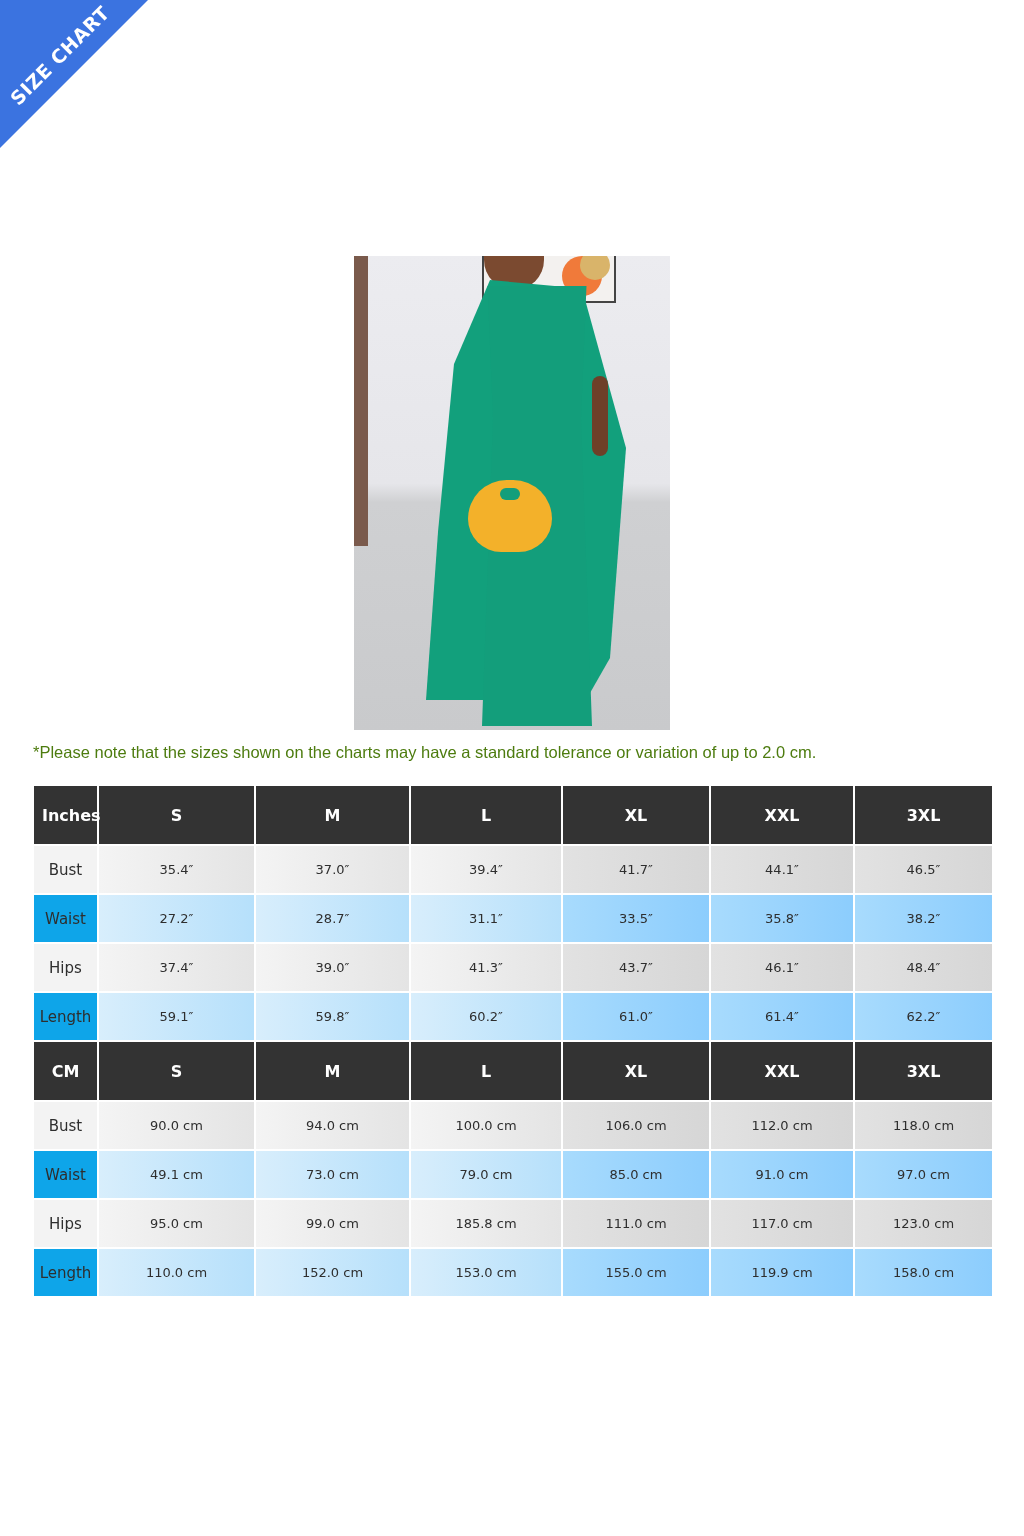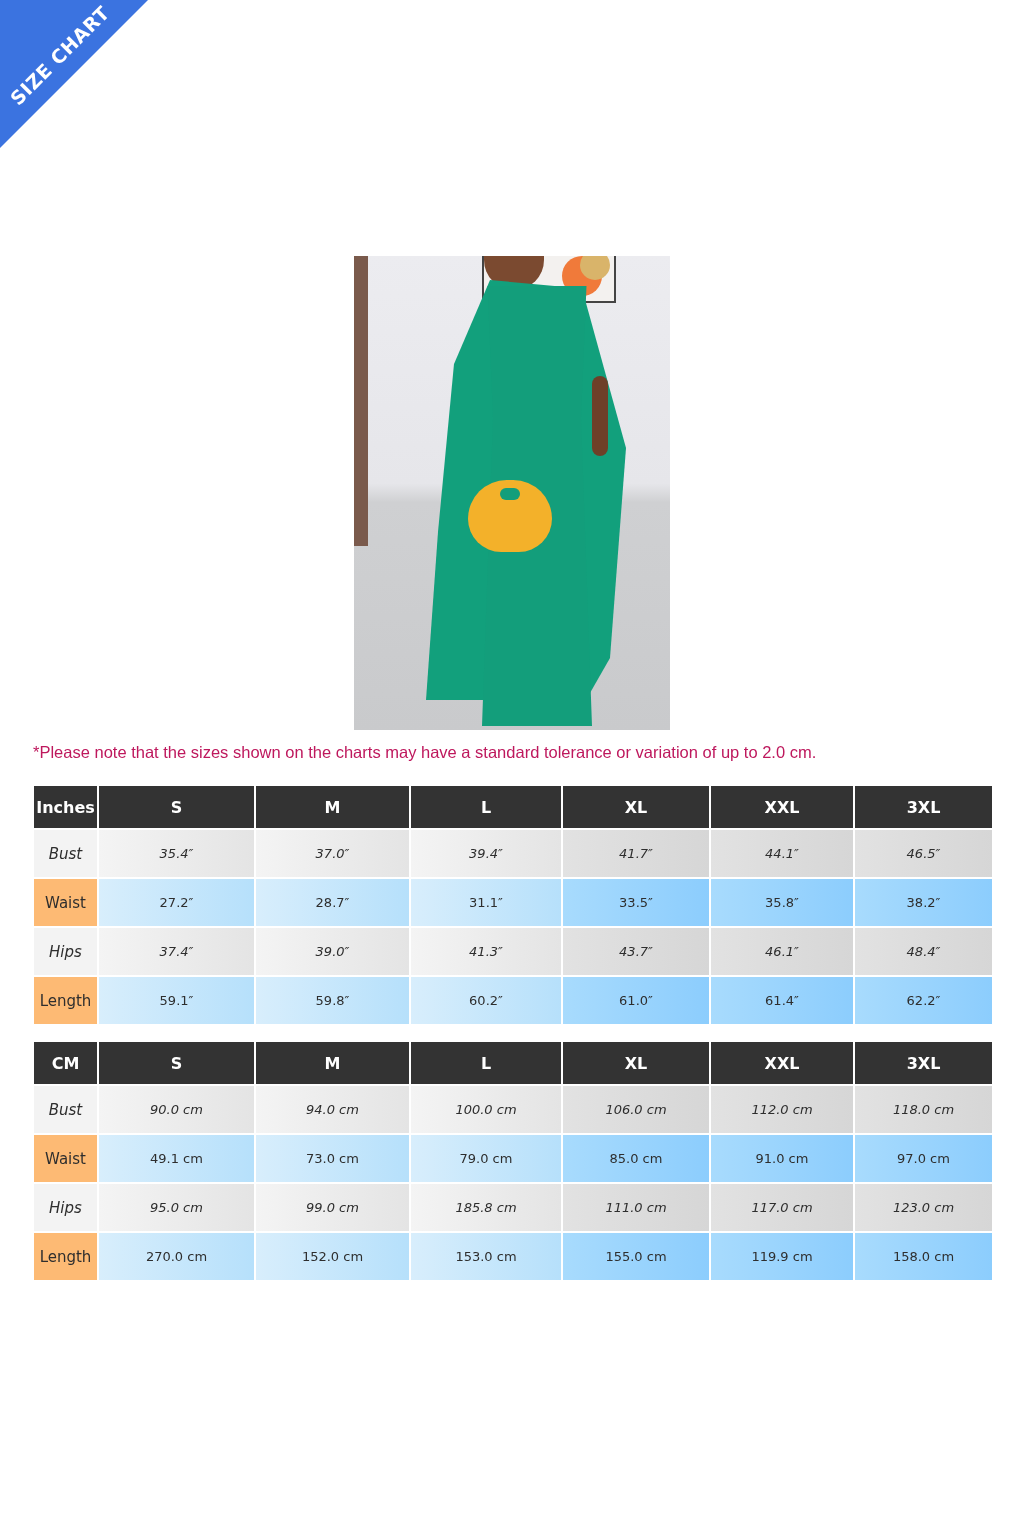--- a/index.html
+++ b/index.html
@@ -35,42 +35,42 @@
   .photo .skin { position:absolute; left:130px; top:0; width:60px; height:34px; background:#7b4a30; border-radius:0 0 30px 30px; }
   .photo .cape { position:absolute; left:72px; top:24px; width:200px; height:420px; background:#12a07c;
     clip-path: polygon(32% 0, 78% 2%, 100% 40%, 92% 90%, 80% 100%, 0 100%, 6% 60%, 14% 20%); }
   .photo .body { position:absolute; left:128px; top:30px; width:110px; height:440px; background:#139e7b;
     clip-path: polygon(5% 0, 95% 0, 90% 30%, 100% 100%, 0 100%, 10% 30%); }
   .photo .arm { position:absolute; left:238px; top:120px; width:16px; height:80px; background:#6e4028; border-radius:8px; }
   .photo .bag { position:absolute; left:114px; top:224px; width:84px; height:72px; background:#f3b12a; border-radius:42px 42px 36px 36px; }
   .photo .bag-hole { position:absolute; left:146px; top:232px; width:20px; height:12px; background:#139e7b; border-radius:10px; }
 
   .note {
-    position: absolute; left: 33px; top: 743px; color: #be185d;
+    position: absolute; left: 33px; top: 743px; color: #4d7c0f;
     font-family: "Liberation Sans", sans-serif; font-size: 16.5px; white-space: nowrap;
   }
   table.size {
     position: absolute; left: 34px; width: 956px;
     border-collapse: separate; border-spacing: 2px 2px; margin-left: -2px;
     table-layout: fixed;
   }
   table.size th {
     background: #333333; color: #ffffff; font-weight: bold;
-    height: 42px; font-size: 16px; padding: 0; text-align: center;
+    height: 42px; font-size: 16px; padding: 8px; text-align: center;
     font-family: "DejaVu Sans", sans-serif;
   }
   table.size td {
     height: 47px; padding: 0; text-align: center; color: #2e2e2e;
     font-size: 13px; font-family: "DejaVu Sans", sans-serif;
   }
   table.size td.lbl { font-size: 15px; }
-  tr.grey td { background: linear-gradient(90deg, #f4f4f4 0%, #e4e4e4 100%); font-style: italic; }
+  tr.grey td { background: linear-gradient(90deg, #f4f4f4 0%, #e4e4e4 100%); }
   tr.grey td.lbl { background: #f3f3f3; }
   tr.blue td { background: linear-gradient(90deg, #d8eefc 0%, #b6e0fb 100%); }
-  tr.blue td.lbl { background: #fdba74; text-align: center; }
+  tr.blue td.lbl { background: #0ea5e9; text-align: center; }
   tr.grey td.c4, tr.grey td.c5, tr.grey td.c6 { background: linear-gradient(90deg, #e2e2e2, #d6d6d6); }
   tr.blue td.c4, tr.blue td.c5, tr.blue td.c6 { background: linear-gradient(90deg, #a8dbfd, #8ccdfd); }
   #tbl-in { top: 784px; }
   #tbl-cm { top: 1040px; }
   col.c0 { width: 63px; } col.c1 { width: 155px; } col.c2 { width: 153px; }
   col.c3 { width: 150px; } col.c4 { width: 146px; } col.c5 { width: 142px; } col.c6 { width: 137px; }
 </style>
 </head>
 <body>
 
@@ -199,21 +199,21 @@
       <td class="lbl">Hips</td>
       <td class="c1">95.0 cm</td>
       <td class="c2">99.0 cm</td>
       <td class="c3">185.8 cm</td>
       <td class="c4">111.0 cm</td>
       <td class="c5">117.0 cm</td>
       <td class="c6">123.0 cm</td>
     </tr>
     <tr class="blue">
       <td class="lbl">Length</td>
-      <td class="c1">270.0 cm</td>
+      <td class="c1">110.0 cm</td>
       <td class="c2">152.0 cm</td>
       <td class="c3">153.0 cm</td>
       <td class="c4">155.0 cm</td>
       <td class="c5">119.9 cm</td>
       <td class="c6">158.0 cm</td>
     </tr>
   </tbody>
 </table>
 
 </body></html>

